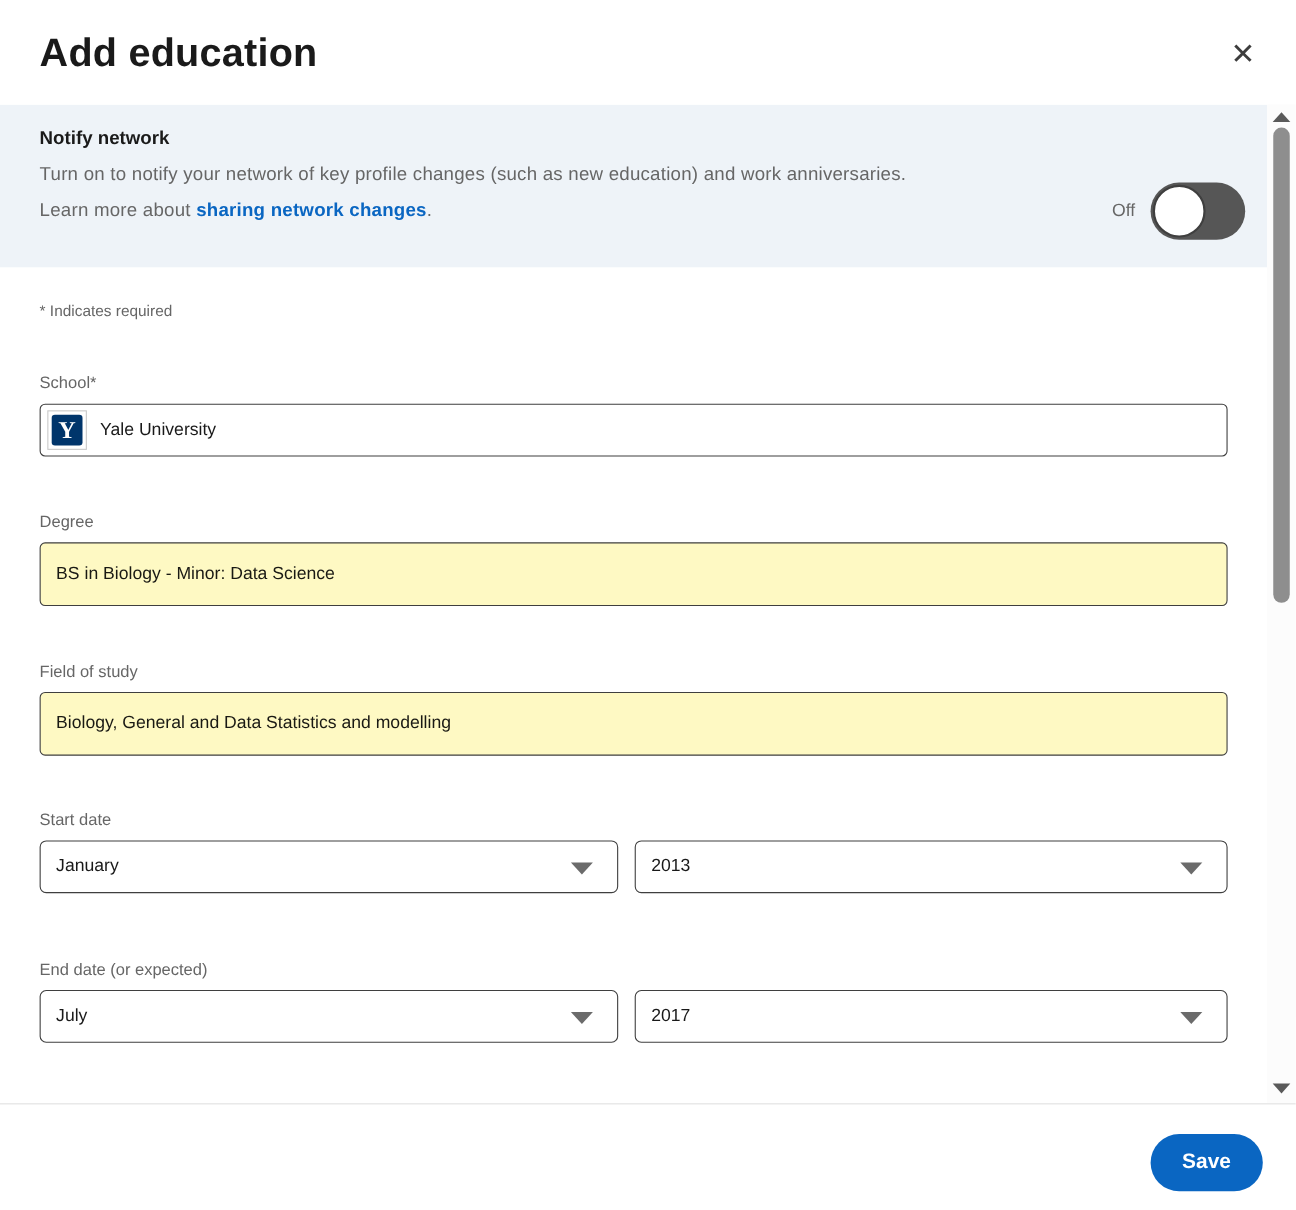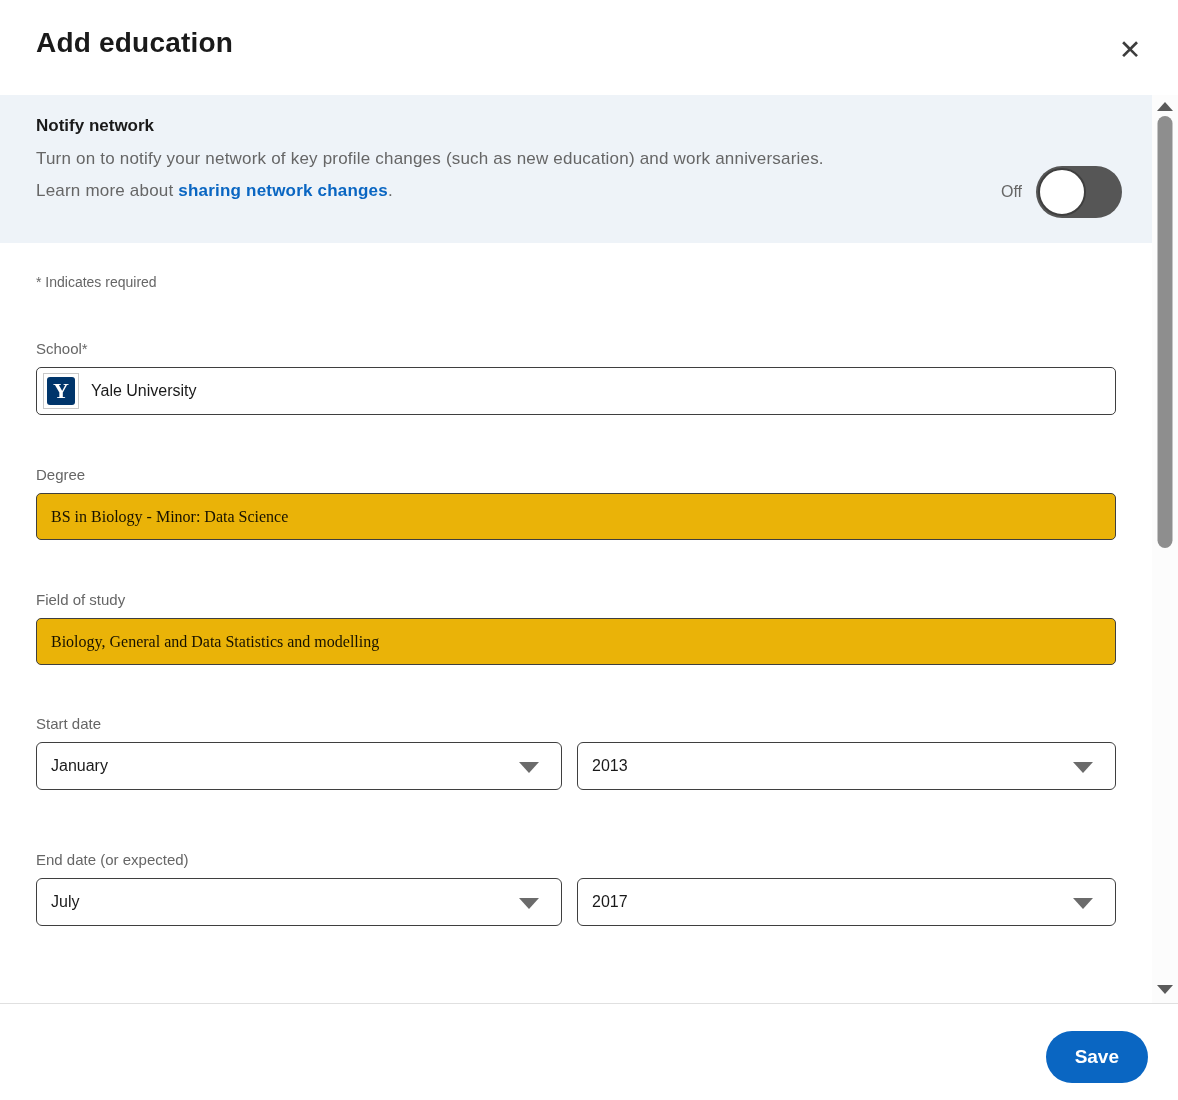--- a/index.html
+++ b/index.html
@@ -11,33 +11,33 @@
   }
   .modal { position: absolute; inset: 0; background: #fff; }
 
   .corner-artifact {
     position: absolute; top: 0; left: 0; width: 9px; height: 5px;
     background: #1a1a1a; border-bottom-right-radius: 5px;
   }
 
   
   .header { height: 95px; padding: 27px 36px 0 36px; position: relative; background: #fff; }
-  .header h1 { font-size: 28px; font-weight: 700; letter-spacing: 0.2px; color: #1a1a1a; }
+  .header h1 { font-size: 36px; font-weight: 700; letter-spacing: 0.2px; color: #1a1a1a; }
   .close-btn {
     position: absolute; top: 30px; right: 28px; width: 40px; height: 40px;
     border: none; background: transparent; cursor: pointer;
     font-size: 27px; line-height: 40px; color: #3d3d3d; text-align: center;
     font-family: "DejaVu Sans", sans-serif;
   }
 
   
   .scroll-area { height: 908px; margin-right: 26px; overflow: hidden; background: #fff; }
 
   .notify-banner {
-    background: #eef3f8; height: 148px; padding: 21px 30px 0 36px;
+    background: #eef3f8; height: 148px; padding: 21px 20px 0 36px;
     display: flex; align-items: flex-start;
   }
   .notify-text { flex: 1; }
   .notify-text h2 { font-size: 17px; font-weight: 700; color: #1a1a1a; margin-bottom: 7px; }
   .notify-text p {
     font-size: 17px; line-height: 32px; color: #666; max-width: 800px; letter-spacing: 0.2px;
   }
   .notify-text a { color: #0a66c2; font-weight: 700; text-decoration: none; cursor: pointer; }
   .toggle-group { display: flex; align-items: center; gap: 14px; margin-top: 50px; }
   .toggle-state { font-size: 16px; color: #666; }
@@ -53,23 +53,23 @@
   .content { padding: 0 36px; }
   .required-note { margin-top: 31px; font-size: 14px; color: #666; }
 
   .field-group { margin-top: 50px; }
   .field-group.first { margin-top: 49px; }
   .field-group.end-date { margin-top: 60px; }
   .field-group.grade { margin-top: 46px; }
   .field-label { font-size: 15px; color: #666; line-height: 19px; margin-bottom: 9px; display: block; }
 
   .text-input {
-    width: 100%; height: 47px; border: 1px solid #3f3f3f; border-radius: 5px;
-    font-size: 16px; color: rgba(0,0,0,0.9); padding: 0 14px; background: #eab308;
-    font-family: Liberation Serif, serif; outline: none;
+    width: 100%; height: 58px; border: 1px solid #3f3f3f; border-radius: 5px;
+    font-size: 16px; color: rgba(0,0,0,0.9); padding: 0 14px; background: #fef9c3;
+    font-family: Liberation Sans, sans-serif; outline: none;
   }
   .input-with-logo {
     width: 100%; height: 48px; border: 1px solid #3f3f3f; border-radius: 5px;
     display: flex; align-items: center; padding: 0 6px; background: #fff;
   }
   .input-with-logo input {
     border: none; outline: none; flex: 1; height: 100%; font-size: 16px;
     color: rgba(0,0,0,0.9); padding: 0 12px; background: transparent;
     font-family: "Liberation Sans", "DejaVu Sans", sans-serif;
   }

